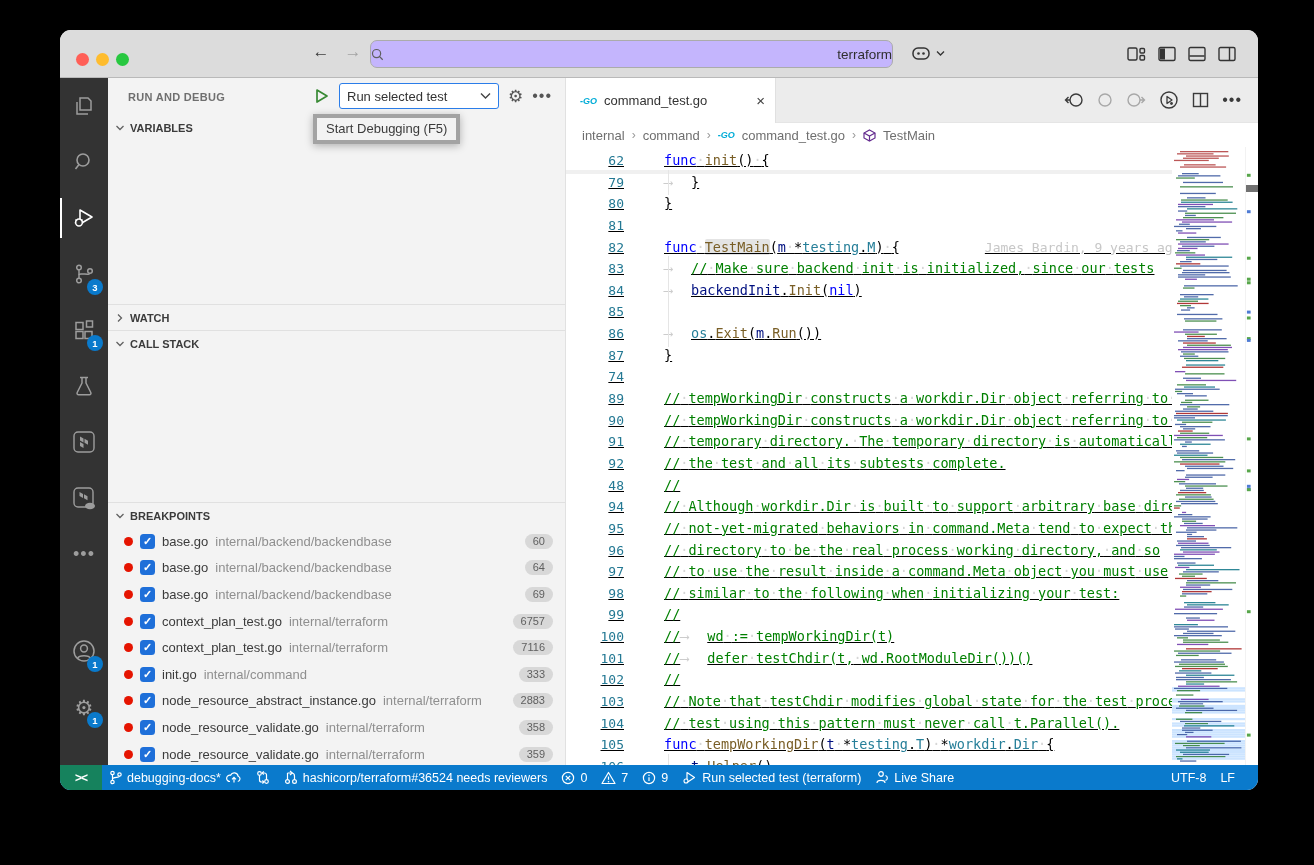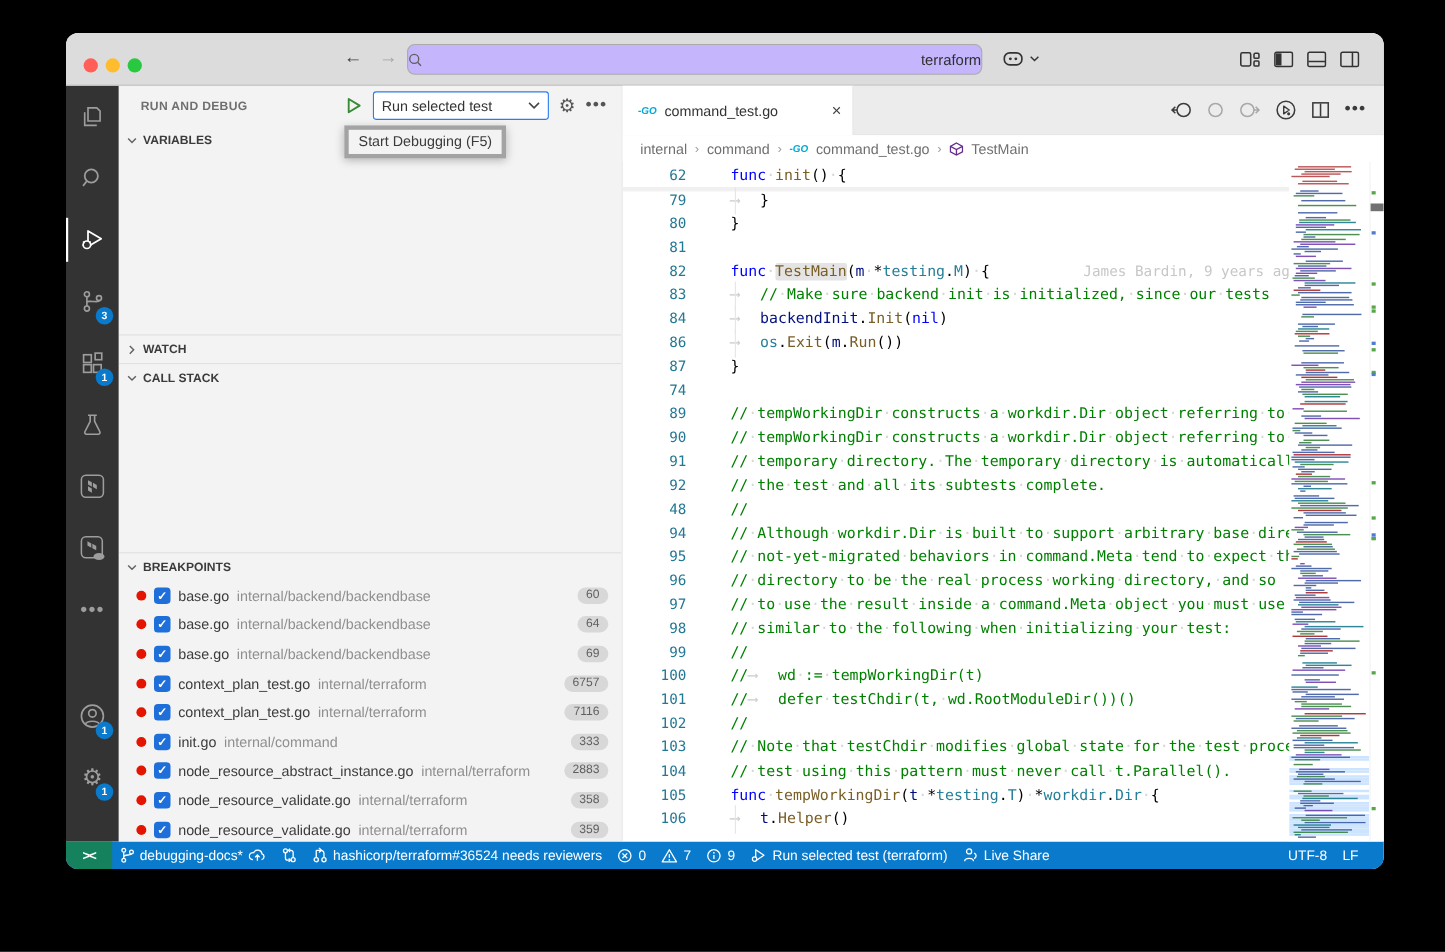--- a/index.html
+++ b/index.html
@@ -72,21 +72,21 @@
   .tab { width:210px; background:#fff; display:flex; align-items:center; gap:7px; padding:0 10px 0 14px;
          border-right:1px solid #e0e0e0; margin-bottom:-1px; font-size:13px; color:#333; }
   .tab-close { margin-left:auto; color:#424242; font-size:15px; }
   .goicon { color:#00acd7; font-weight:bold; font-size:9px; font-style:italic; letter-spacing:0; }
   .ed-toolbar { margin-left:auto; display:flex; align-items:center; gap:13px; padding-right:16px; }
   .breadcrumbs { height:24px; flex:none; background:#fff; display:flex; align-items:center; gap:7px; padding-left:16px;
                  font-size:13px; color:#6f6f6f; }
   .crumb-sep { color:#9a9a9a; font-size:12px; }
   .codearea { flex:1; position:relative; overflow:hidden; font-family:"DejaVu Sans Mono", monospace;
               font-size:13.5px; line-height:21.65px; padding-top:3px; }
-  .line { display:flex; height:21.65px; position:relative; white-space:pre; }
+  .line { display:flex; height:21.65px; position:relative; white-space:pre;text-decoration:underline; }
   .ln { width:58px; text-align:right; color:#237893; flex:none; font-size:13px; }
   .lc { margin-left:40px; position:relative; color:#000; }
   .line.guide .lc::before { content:""; position:absolute; left:4px; top:-2px; bottom:-2px; border-left:1px solid #e5e5e5; }
   .line.fold::after { content:""; position:absolute; left:0; right:86px; bottom:-2px; height:4px; background:#f0f0f0; }
   .tk-kw { color:#0000ff; } .tk-fn { color:#795E26; } .tk-type { color:#267f99; }
   .tk-var { color:#001080; } .tk-comment { color:#008000; } .tk-t { color:#000; }
   .tk-fnhl { color:#795E26; background:#e4e4e4; border-radius:2px; }
   .sp { color:#d6d6d6; } .tab-ws { display:inline-block; width:27px; color:#cccccc; }
   .ghost { color:#c7c7c7; margin-left:85px; font-size:13px; }
   .minimap { position:absolute; top:0; right:13px; bottom:0; width:73px; background:#fff; }
@@ -394,20 +394,21 @@
         </div>
         <div class="codearea">
           <div>
               <div class="line fold"><span class="ln">62</span><span class="lc"><span class="tk-kw">func</span><span class="tk-t"><span class="sp">·</span></span><span class="tk-fn">init</span><span class="tk-t">()<span class="sp">·</span>{</span></span></div>
               <div class="line guide"><span class="ln">79</span><span class="lc"><span class="tab-ws">⟶</span><span class="tk-t">}</span></span></div>
               <div class="line"><span class="ln">80</span><span class="lc"><span class="tk-t">}</span></span></div>
               <div class="line"><span class="ln">81</span><span class="lc"></span></div>
               <div class="line"><span class="ln">82</span><span class="lc"><span class="tk-kw">func</span><span class="tk-t"><span class="sp">·</span></span><span class="tk-fnhl">TestMain</span><span class="tk-t">(</span><span class="tk-var">m</span><span class="tk-t"><span class="sp">·</span>*</span><span class="tk-type">testing</span><span class="tk-t">.</span><span class="tk-type">M</span><span class="tk-t">)<span class="sp">·</span>{</span><span class="ghost">James Bardin, 9 years ago</span></span></div>
               <div class="line guide"><span class="ln">83</span><span class="lc"><span class="tab-ws">⟶</span><span class="tk-comment">//<span class="sp">·</span>Make<span class="sp">·</span>sure<span class="sp">·</span>backend<span class="sp">·</span>init<span class="sp">·</span>is<span class="sp">·</span>initialized,<span class="sp">·</span>since<span class="sp">·</span>our<span class="sp">·</span>tests</span></span></div>
               <div class="line guide"><span class="ln">84</span><span class="lc"><span class="tab-ws">⟶</span><span class="tk-var">backendInit</span><span class="tk-t">.</span><span class="tk-fn">Init</span><span class="tk-t">(</span><span class="tk-kw">nil</span><span class="tk-t">)</span></span></div>
+              <div class="line guide"><span class="ln">85</span><span class="lc"></span></div>
               <div class="line guide"><span class="ln">86</span><span class="lc"><span class="tab-ws">⟶</span><span class="tk-type">os</span><span class="tk-t">.</span><span class="tk-fn">Exit</span><span class="tk-t">(</span><span class="tk-var">m</span><span class="tk-t">.</span><span class="tk-fn">Run</span><span class="tk-t">())</span></span></div>
               <div class="line"><span class="ln">87</span><span class="lc"><span class="tk-t">}</span></span></div>
               <div class="line"><span class="ln">74</span><span class="lc"></span></div>
               <div class="line"><span class="ln">89</span><span class="lc"><span class="tk-comment">//<span class="sp">·</span>tempWorkingDir<span class="sp">·</span>constructs<span class="sp">·</span>a<span class="sp">·</span>workdir.Dir<span class="sp">·</span>object<span class="sp">·</span>referring<span class="sp">·</span>to<span class="sp">·</span>a</span></span></div>
               <div class="line"><span class="ln">90</span><span class="lc"><span class="tk-comment">//<span class="sp">·</span>tempWorkingDir<span class="sp">·</span>constructs<span class="sp">·</span>a<span class="sp">·</span>workdir.Dir<span class="sp">·</span>object<span class="sp">·</span>referring<span class="sp">·</span>to<span class="sp">·</span>a</span></span></div>
               <div class="line"><span class="ln">91</span><span class="lc"><span class="tk-comment">//<span class="sp">·</span>temporary<span class="sp">·</span>directory.<span class="sp">·</span>The<span class="sp">·</span>temporary<span class="sp">·</span>directory<span class="sp">·</span>is<span class="sp">·</span>automatically</span></span></div>
               <div class="line"><span class="ln">92</span><span class="lc"><span class="tk-comment">//<span class="sp">·</span>the<span class="sp">·</span>test<span class="sp">·</span>and<span class="sp">·</span>all<span class="sp">·</span>its<span class="sp">·</span>subtests<span class="sp">·</span>complete.</span></span></div>
               <div class="line"><span class="ln">48</span><span class="lc"><span class="tk-comment">//</span></span></div>
               <div class="line"><span class="ln">94</span><span class="lc"><span class="tk-comment">//<span class="sp">·</span>Although<span class="sp">·</span>workdir.Dir<span class="sp">·</span>is<span class="sp">·</span>built<span class="sp">·</span>to<span class="sp">·</span>support<span class="sp">·</span>arbitrary<span class="sp">·</span>base<span class="sp">·</span>directories</span></span></div>
               <div class="line"><span class="ln">95</span><span class="lc"><span class="tk-comment">//<span class="sp">·</span>not-yet-migrated<span class="sp">·</span>behaviors<span class="sp">·</span>in<span class="sp">·</span>command.Meta<span class="sp">·</span>tend<span class="sp">·</span>to<span class="sp">·</span>expect<span class="sp">·</span>the</span></span></div>

